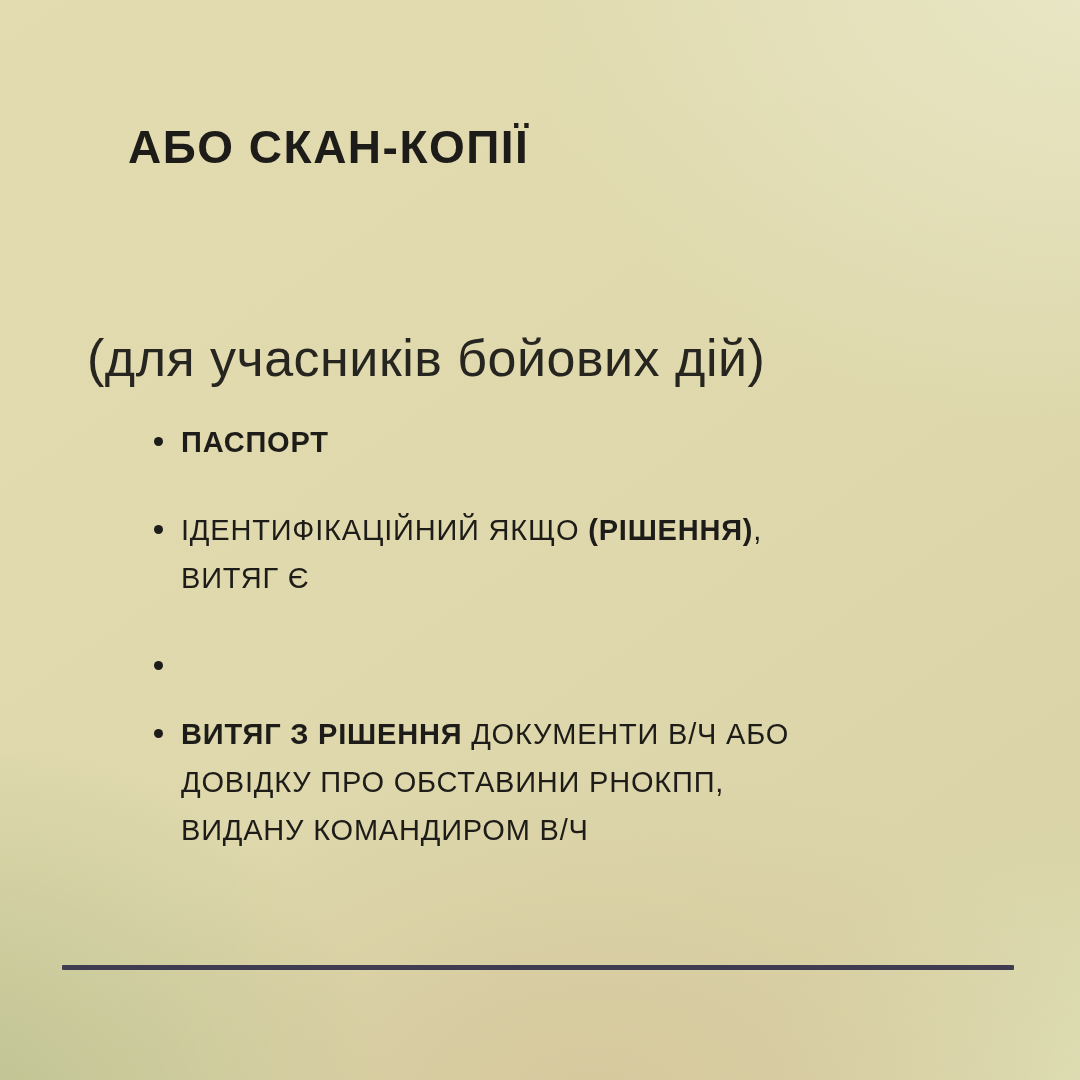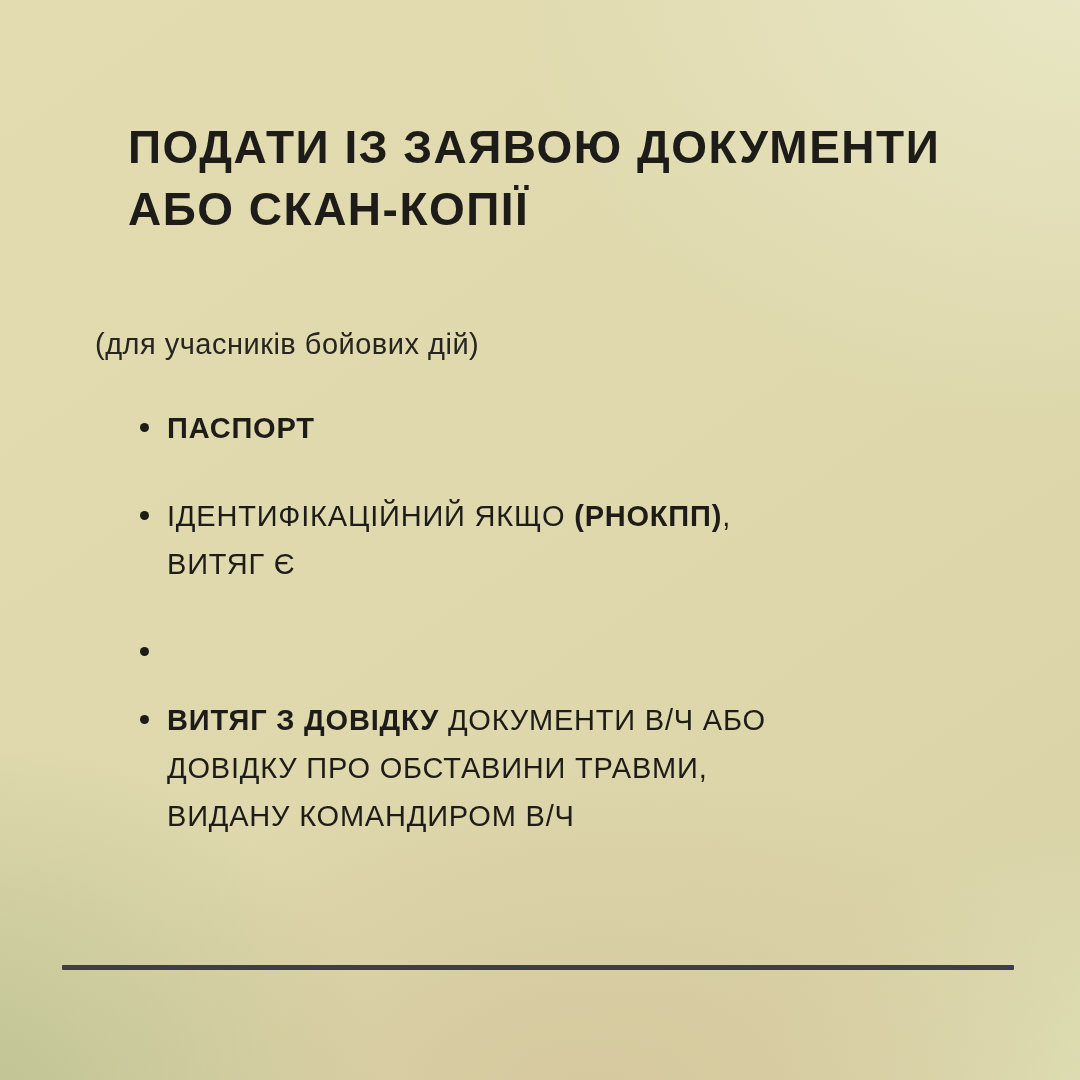--- a/index.html
+++ b/index.html
@@ -25,31 +25,31 @@
     margin: 0;
     font-size: 46px;
     font-weight: 800;
     letter-spacing: 1.5px;
     line-height: 62px;
     color: var(--text, #1d1c18);
   }
   .title-line { display: block; white-space: nowrap; }
   .subtitle {
     position: absolute;
-    left: 95px; top: 328px;
-    font-size: 29px;
+    left: 87px; top: 328px;
+    font-size: 52px;
     font-weight: 400;
     letter-spacing: 0.5px;
     color: #26251f;
     white-space: nowrap;
   }
   .doc-list {
     position: absolute;
     left: 138px; top: 402px;
-    margin: 2px; padding: 0;
+    margin: 16px; padding: 0;
     list-style: none;
     font-size: 29px;
     line-height: 48px;
     letter-spacing: 0.8px;
   }
   .doc-list li {
     display: flex;
     align-items: flex-start;
     margin-bottom: 40px;
   }
@@ -69,47 +69,46 @@
     width: 952px; height: 5px;
     background: var(--divider, #3f3b50);
     border-radius: 1px;
   }
 </style>
 </head>
 <body>
 
 <div class="canvas" style="--text: #1d1c18; --divider: #3f3b50; --bg-tl: #e3dcb1; --bg-tr: #e9e7c6; --bg-bl: #bdc191; --bg-bc: #d6c89e; --bg-br: #dfe0b6;">
   <h1 class="title">
-    <span class="title-line">ПОДАТИ ІЗ ЗАЯВОЮ ДОКУМЕНТИ</span>
     <span class="title-line">АБО СКАН-КОПІЇ</span>
   </h1>
 
   <div class="subtitle">(для учасників бойових дій)</div>
 
   <ul class="doc-list">
       <li>
         <span class="bullet-dot"></span>
         <div>
           <div class="item-line"><span class="b">ПАСПОРТ</span></div>
         </div>
       </li>
       <li>
         <span class="bullet-dot"></span>
         <div>
-          <div class="item-line"><span>ІДЕНТИФІКАЦІЙНИЙ ЯКЩО </span><span class="b">(РНОКПП)</span><span>,</span></div>
+          <div class="item-line"><span>ІДЕНТИФІКАЦІЙНИЙ ЯКЩО </span><span class="b">(РІШЕННЯ)</span><span>,</span></div>
           <div class="item-line"><span>ВИТЯГ Є</span></div>
         </div>
       </li>
       <li>
         <span class="bullet-dot"></span>
       </li>
       <li>
         <span class="bullet-dot"></span>
         <div>
-          <div class="item-line"><span class="b">ВИТЯГ З ДОВІДКУ </span><span>ДОКУМЕНТИ В/Ч АБО</span></div>
-          <div class="item-line"><span>ДОВІДКУ ПРО ОБСТАВИНИ ТРАВМИ,</span></div>
+          <div class="item-line"><span class="b">ВИТЯГ З РІШЕННЯ </span><span>ДОКУМЕНТИ В/Ч АБО</span></div>
+          <div class="item-line"><span>ДОВІДКУ ПРО ОБСТАВИНИ РНОКПП,</span></div>
           <div class="item-line"><span>ВИДАНУ КОМАНДИРОМ В/Ч</span></div>
         </div>
       </li>
     </ul>
 
   <div class="divider"></div>
 </div>
 
 </body></html>

